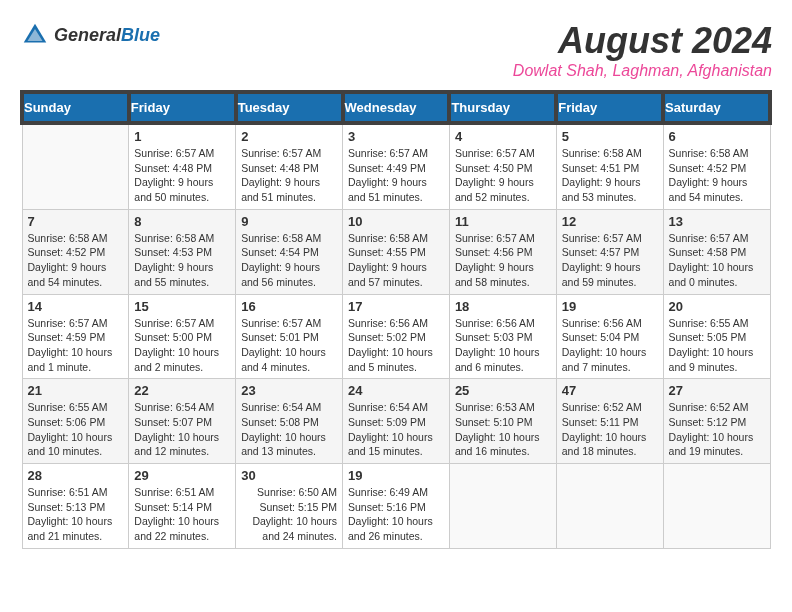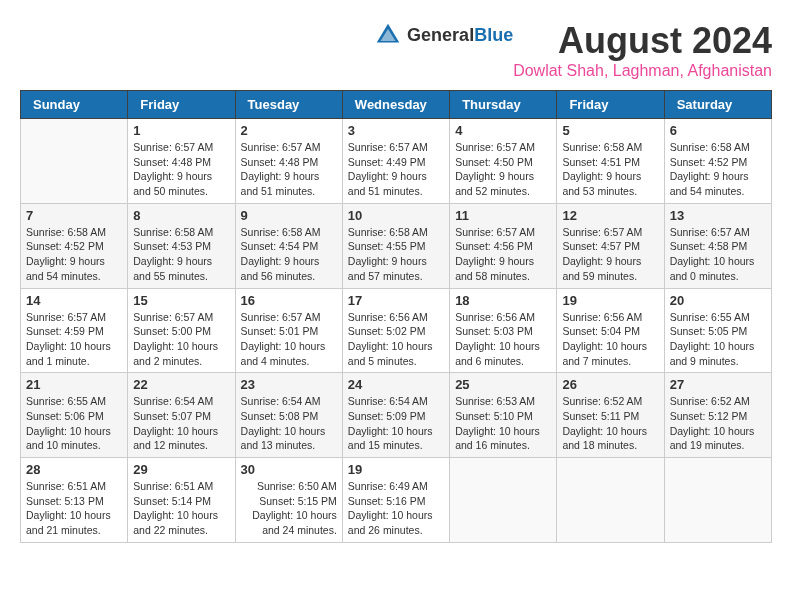--- a/index.html
+++ b/index.html
@@ -5,23 +5,24 @@
     * { box-sizing: border-box; margin: 0; padding: 0; }
     body {
       font-family: Arial, sans-serif;
       background: #fff;
       width: 792px;
       min-height: 612px;
       padding: 20px;
     }
     .header {
       display: flex;
-      justify-content: flex-end;
+      justify-content: space-between;
       align-items: flex-start;
       margin-bottom: 10px;
+      font-style: italic;
     }
     .logo {
       display: flex;
       align-items: center;
       gap: 4px;
     }
     .logo-text-general {
       font-size: 18px;
       font-weight: bold;
       color: #333;
@@ -48,25 +49,25 @@
       color: #ec4899;
     }
     .calendar-table {
       width: 100%;
       border-collapse: collapse;
       font-size: 11px;
     }
     .calendar-table th {
       background-color: #1a6faf;
       color: white;
-      padding: 6px 12px;
+      padding: 6px 0;
       text-align: left;
       font-size: 13px;
       font-weight: bold;
-      border: 1px solid #404040;
+      border: 4px solid #404040;
     }
     .calendar-table td {
       border: 1px solid #ccc;
       vertical-align: top;
       padding: 4px 5px;
       width: calc(100% / 7);
       min-height: 80px;
       color: #333;
     }
     .calendar-table tr:nth-child(even) td {
@@ -302,21 +303,21 @@
 and 15 minutes.</div>
         </td>
         <td>
           <span class="day-number">25</span>
           <div class="day-info" style="white-space: pre-line;">Sunrise: 6:53 AM
 Sunset: 5:10 PM
 Daylight: 10 hours
 and 16 minutes.</div>
         </td>
         <td>
-          <span class="day-number">26</span>
+          <span class="day-number">47</span>
           <div class="day-info" style="white-space: pre-line;">Sunrise: 6:52 AM
 Sunset: 5:11 PM
 Daylight: 10 hours
 and 18 minutes.</div>
         </td>
         <td>
           <span class="day-number">27</span>
           <div class="day-info" style="white-space: pre-line;">Sunrise: 6:52 AM
 Sunset: 5:12 PM
 Daylight: 10 hours

